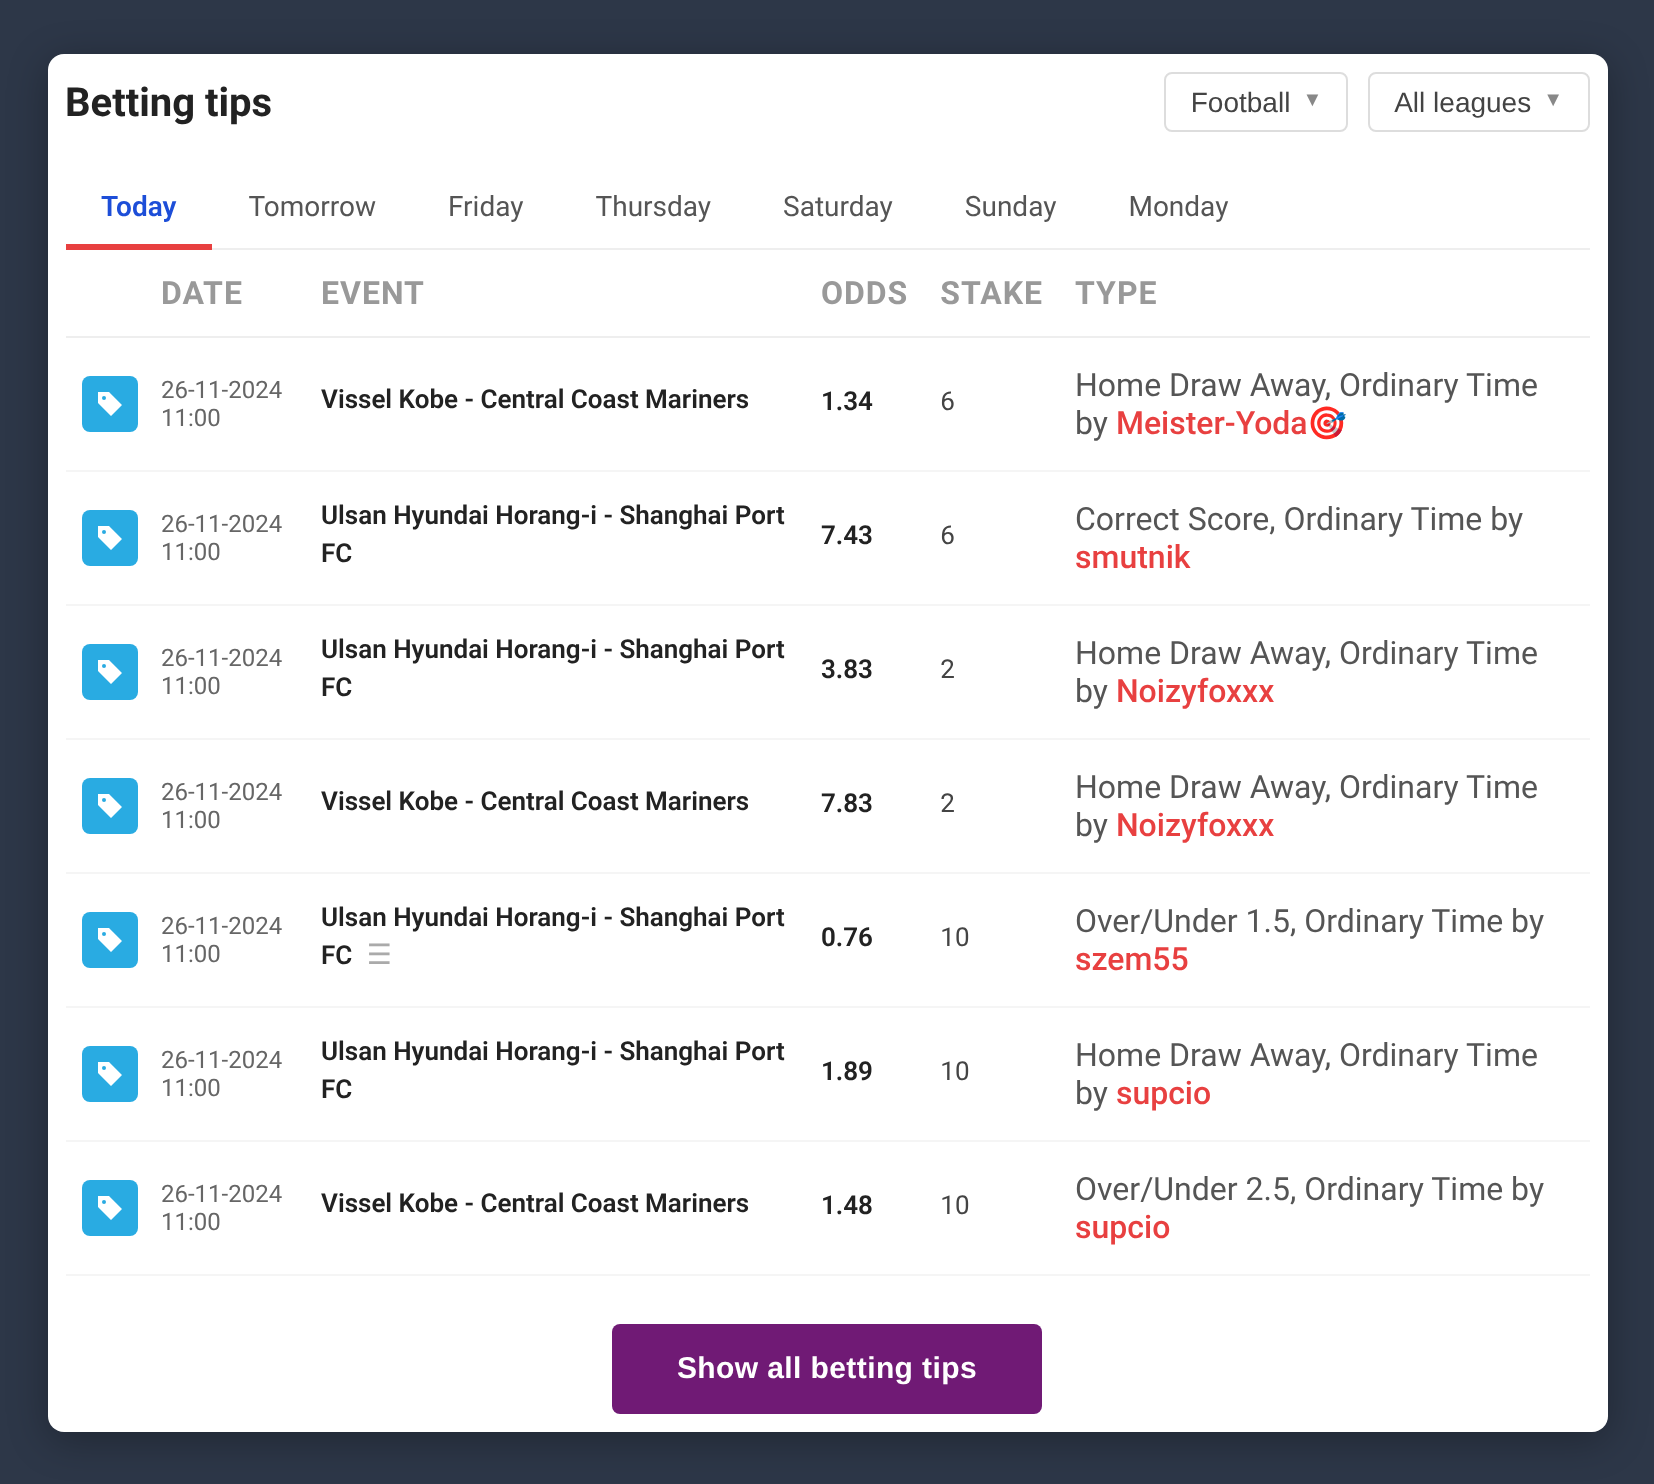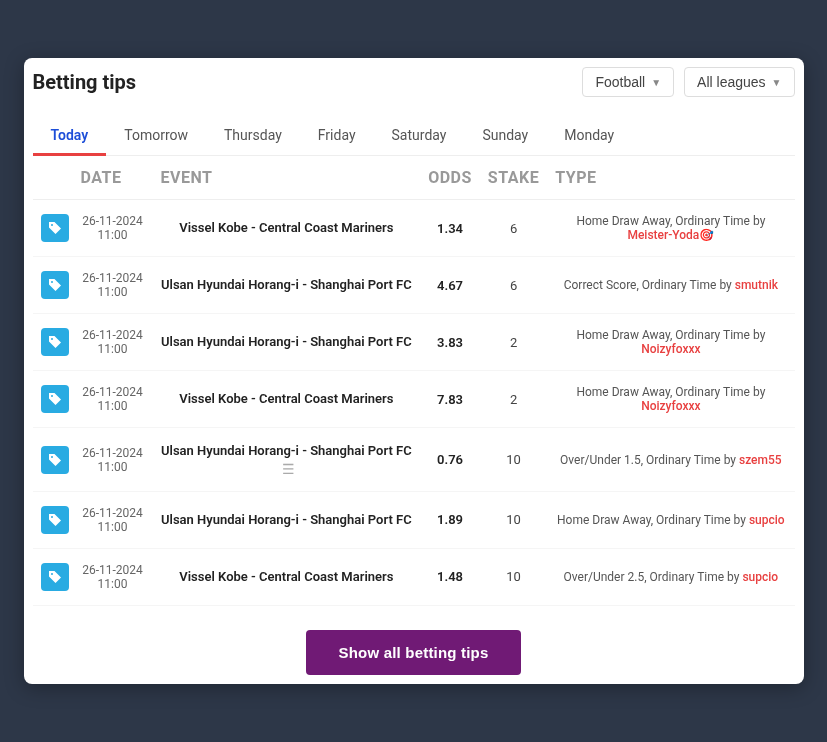--- a/index.html
+++ b/index.html
@@ -89,21 +89,20 @@
       text-transform: uppercase;
     }
     tbody tr {
       border-bottom: 1px solid #f5f5f5;
     }
     tbody td {
       padding: 14px 8px;
       vertical-align: middle;
       font-size: 13px;
       color: #444;
-      text-align: center;
     }
     .date-cell {
       font-size: 12px;
       color: #666;
       min-width: 80px;
     }
     .event-cell {
       min-width: 200px;
     }
     .event-name {
@@ -115,21 +114,21 @@
     .odds-cell {
       font-weight: 600;
       color: #222;
       min-width: 50px;
     }
     .stake-cell {
       min-width: 50px;
       color: #444;
     }
     .type-cell {
-      font-size: 12px;
+      font-size: 16px;
       color: #555;
     }
     .type-cell a {
       color: #e84040;
       text-decoration: none;
       font-weight: 500;
     }
     .tip-icon {
       width: 28px;
       height: 28px;
@@ -180,22 +179,22 @@
       <button class="filter-btn">
         <span>All leagues</span>
         <span class="chevron">▼</span>
       </button>
     </div>
   </div>
 
   <div class="tabs" id="tab-bar">
       <div class="tab active">Today</div>
       <div class="tab">Tomorrow</div>
+      <div class="tab">Friday</div>
       <div class="tab">Thursday</div>
-      <div class="tab">Friday</div>
       <div class="tab">Saturday</div>
       <div class="tab">Sunday</div>
       <div class="tab">Monday</div>
     </div>
 
   <table>
     <thead>
       <tr>
         <th></th>
         <th>DATE</th>
@@ -237,21 +236,21 @@
         </div>
       </td>
       <td class="date-cell">
         <div>26-11-2024</div>
         <div>11:00</div>
       </td>
       <td class="event-cell">
         <span class="event-name">Ulsan Hyundai Horang-i - Shanghai Port FC</span>
         
       </td>
-      <td class="odds-cell">4.67</td>
+      <td class="odds-cell">7.43</td>
       <td class="stake-cell">6</td>
       <td class="type-cell">
         Correct Score, Ordinary Time by <a href="#">smutnik</a>
       </td>
     </tr>
         <tr>
       <td class="icon-cell">
         <div class="tip-icon">
           <svg viewBox="0 0 16 16" fill="white">
             <path d="M2 2h5.5l6.5 6.5-5.5 5.5L2 7.5V2zm3 2a1 1 0 1 0 0 2 1 1 0 0 0 0-2z"></path>

